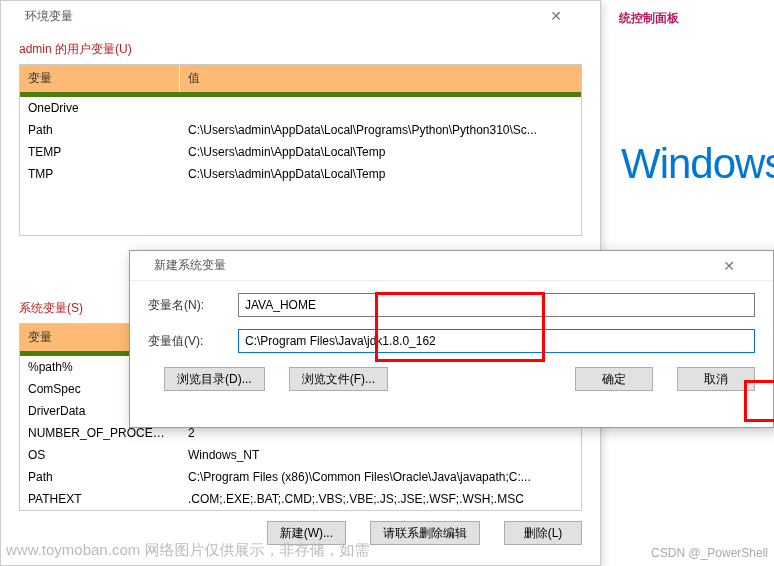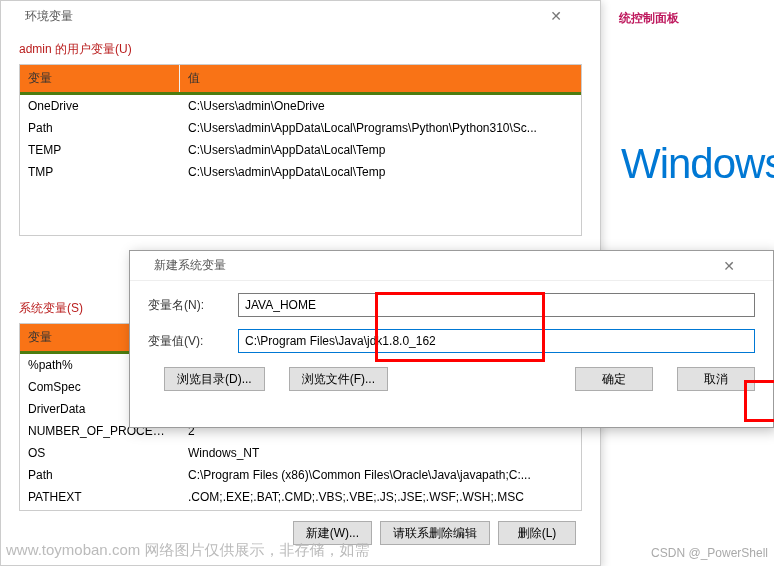--- a/index.html
+++ b/index.html
@@ -11,30 +11,30 @@
 
 .env-dialog { position: absolute; left: 0; top: 0; width: 601px; height: 566px; background: #fff; border: 1px solid #ccc; box-shadow: 2px 2px 8px rgba(0,0,0,0.15); }
 .titlebar { height: 30px; display: flex; align-items: center; justify-content: space-between; padding: 0 24px; }
 .titlebar span { color: #555; }
 .close-x { width: 40px; height: 28px; display: flex; align-items: center; justify-content: center; font-size: 14px; color: #777; }
 
 .section-label { padding: 10px 18px 6px; color: #b91c1c; }
 .table-box { margin: 0 18px; border: 1px solid #ccc; background: #fff; }
 .table-box.user { height: 172px; }
 .table-box.sys { height: 188px; overflow: hidden; }
-.thead { display: flex; border-bottom: 3px solid #4d7c0f; background: #f97316; }
+.thead { display: flex; border-bottom: 5px solid #4d7c0f; background: #fdba74; }
 .th { padding: 5px 8px; color: #333; }
 .th.name { width: 160px; border-right: 1px solid #f0f0f0; }
 .th.val { flex: 1; }
 .tr { display: flex; }
 .td { padding: 4px 8px; white-space: nowrap; overflow: hidden; text-overflow: ellipsis; }
 .td.name { width: 160px; }
 .td.val { flex: 1; }
 
-.btn-row { display: flex; justify-content: flex-end; gap: 8px; margin: 10px 24px; }
+.btn-row { display: flex; justify-content: flex-end; gap: 24px; margin: 10px 18px; }
 .btn { min-width: 78px; height: 24px; padding: 0 12px; border: 1px solid #adadad; background: #e1e1e1; display: flex; align-items: center; justify-content: center; cursor: pointer; }
 
 .new-dialog { position: absolute; left: 129px; top: 250px; width: 645px; height: 178px; background: #fff; border: 1px solid #9b9b9b; box-shadow: 3px 3px 12px rgba(0,0,0,0.25); z-index: 10; }
 .new-dialog .titlebar { border-bottom: 1px solid #eee; }
 .form-row { display: flex; align-items: center; margin-top: 12px; padding: 0 18px; }
 .form-row label { width: 90px; color: #333; }
 .form-row input { flex: 1; height: 24px; padding: 2px 6px; border: 1px solid #7a7a7a; font-family: inherit; font-size: 12px; }
 .new-btn-row { display: flex; padding: 14px 18px 0; gap: 24px; margin-left: 16px; }
 .spacer { flex: 1; }
 
@@ -61,21 +61,20 @@
 
   <div class="section-label">admin 的用户变量(U)</div>
   <div class="table-box user">
     <div class="thead">
       <div class="th name">变量</div>
       <div class="th val">值</div>
     </div>
     <div id="user-rows">
         <div class="tr">
           <div class="td name">OneDrive</div>
-          <div class="td val">C:\Users\admin\OneDrive</div>
         </div>
         <div class="tr">
           <div class="td name">Path</div>
           <div class="td val">C:\Users\admin\AppData\Local\Programs\Python\Python310\Sc...</div>
         </div>
         <div class="tr">
           <div class="td name">TEMP</div>
           <div class="td val">C:\Users\admin\AppData\Local\Temp</div>
         </div>
         <div class="tr">

